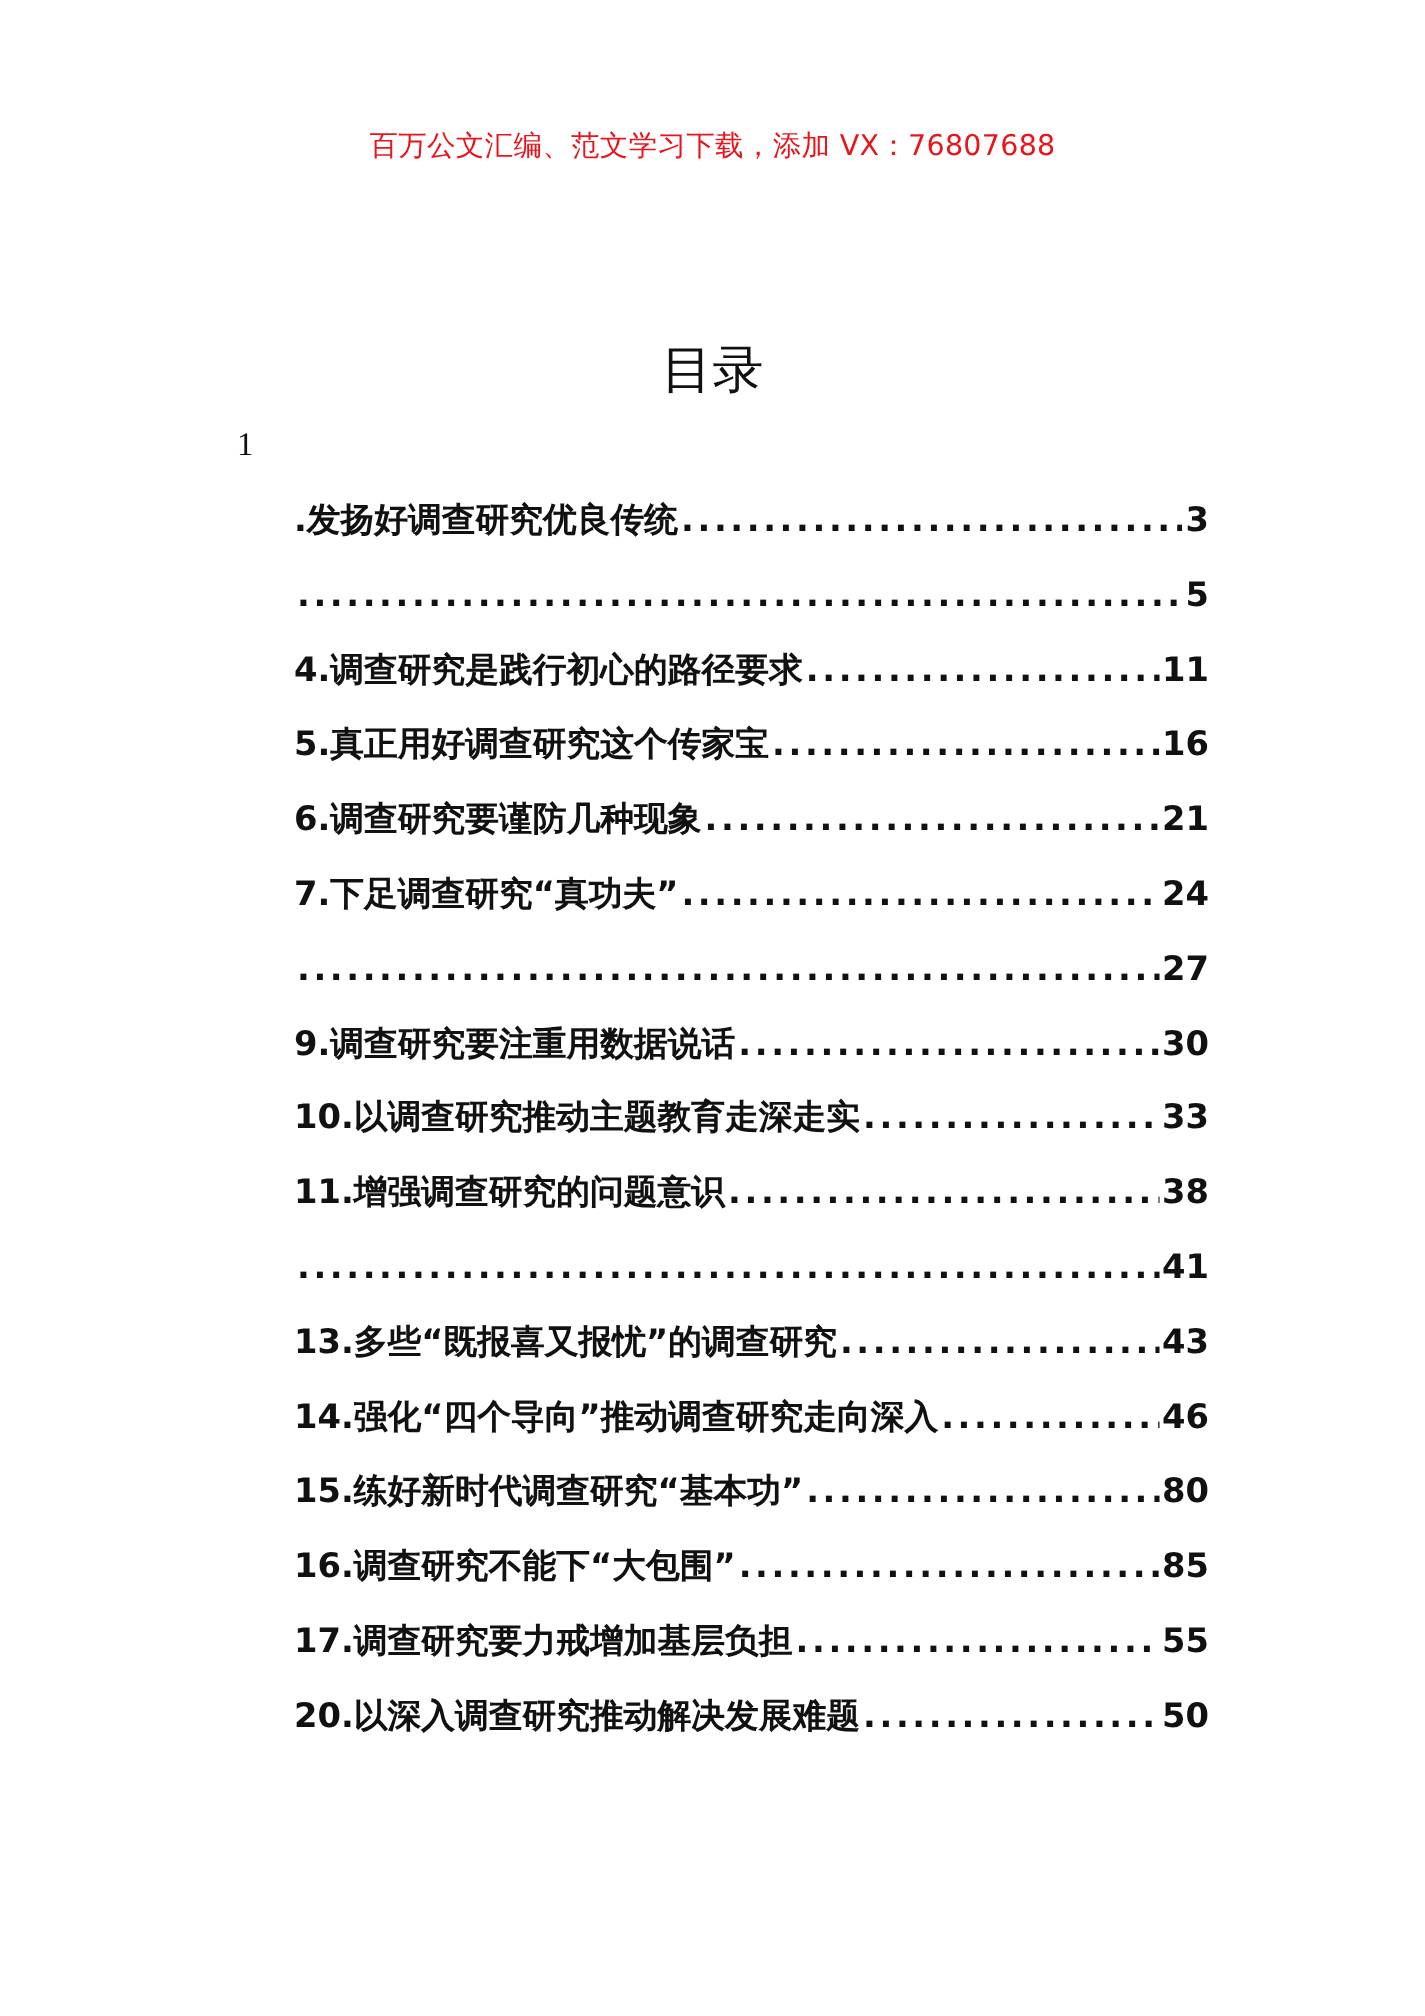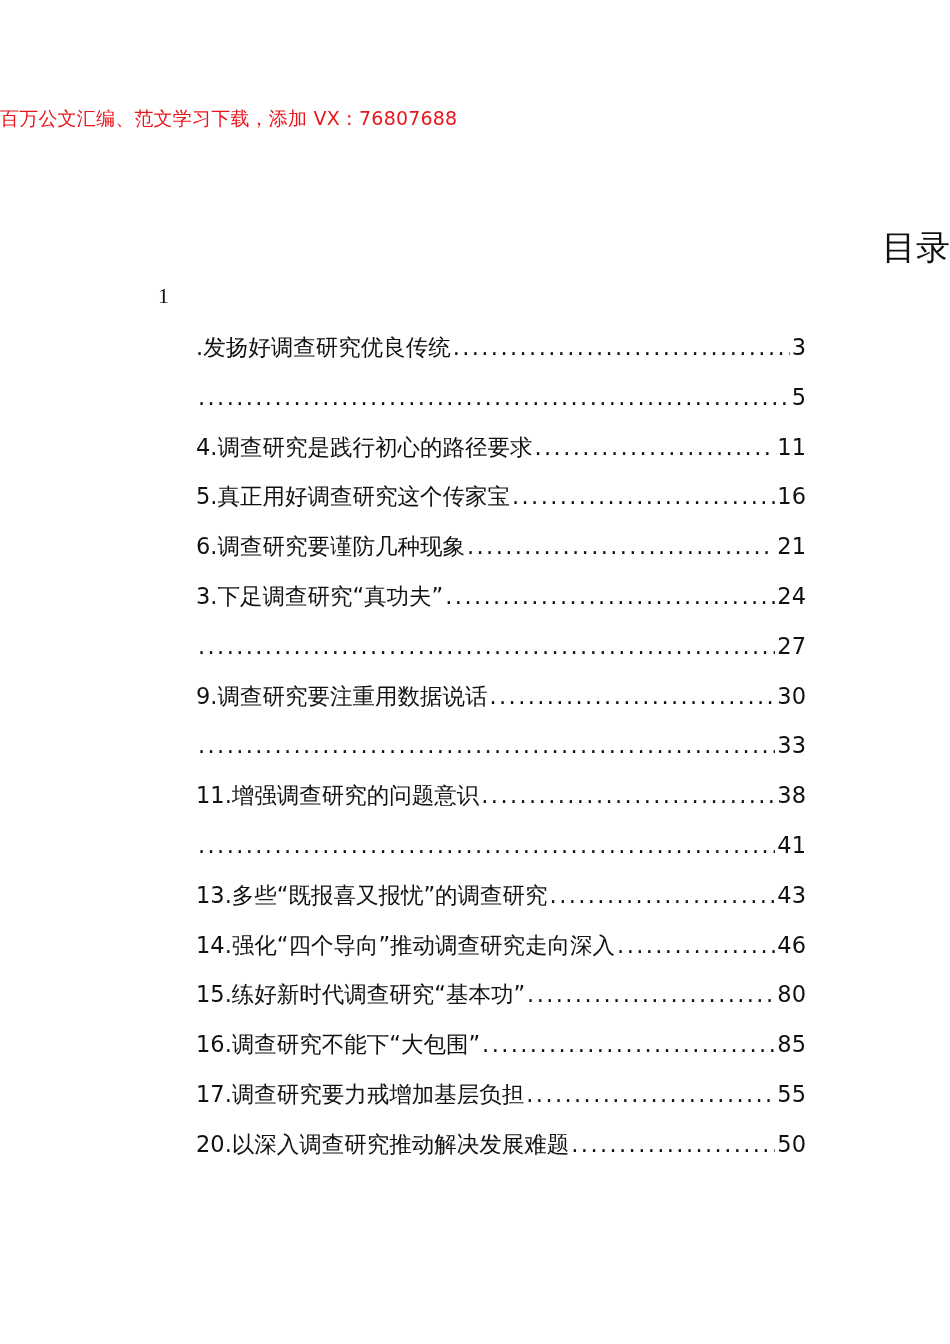--- a/index.html
+++ b/index.html
@@ -13,32 +13,32 @@
       position: relative;
       overflow: hidden;
       font-family: "DejaVu Sans", sans-serif;
       color: #111111;
     }
     .header-banner {
       position: absolute;
       top: 84px;
       left: 0;
       width: 950px;
+      text-align: center;
       font-size: 19px;
       line-height: 26px;
       color: #e8161c;
       letter-spacing: 0.2px;
-      margin-top: 21px;
     }
     .toc-title {
       position: absolute;
       top: 224px;
       left: 0;
       width: 950px;
-      text-align: right;
+      text-align: center;
       font-size: 34px;
       line-height: 46px;
       color: #111111;
     }
     .leading-number {
       position: absolute;
       top: 283px;
       left: 158px;
       font-family: "Liberation Serif", serif;
       font-size: 22px;
@@ -56,20 +56,21 @@
     }
     .toc-entry {
       display: flex;
       align-items: baseline;
       height: 49.8px;
       font-size: 22.5px;
       line-height: 34px;
       color: #111111;
       white-space: nowrap;
       cursor: pointer;
+      font-weight: bold;
     }
     .toc-entry .entry-title {
       flex: 0 0 auto;
     }
     .toc-entry .leader {
       flex: 1 1 auto;
       overflow: hidden;
       letter-spacing: 2.4px;
       margin: 0 2px 0 2px;
       color: #111111;
@@ -110,34 +111,35 @@
     <span class="entry-title">5.真正用好调查研究这个传家宝</span>
     <span class="leader"></span>
     <span class="page-num">16</span>
   </li>
   <li class="toc-entry">
     <span class="entry-title">6.调查研究要谨防几种现象</span>
     <span class="leader"></span>
     <span class="page-num">21</span>
   </li>
   <li class="toc-entry">
-    <span class="entry-title">3.下足调查研究“真功夫”</span>
+    <span class="entry-title">7.下足调查研究“真功夫”</span>
     <span class="leader"></span>
     <span class="page-num">24</span>
   </li>
   <li class="toc-entry">
     <span class="leader"></span>
     <span class="page-num">27</span>
   </li>
   <li class="toc-entry">
     <span class="entry-title">9.调查研究要注重用数据说话</span>
     <span class="leader"></span>
     <span class="page-num">30</span>
   </li>
   <li class="toc-entry">
+    <span class="entry-title">10.以调查研究推动主题教育走深走实</span>
     <span class="leader"></span>
     <span class="page-num">33</span>
   </li>
   <li class="toc-entry">
     <span class="entry-title">11.增强调查研究的问题意识</span>
     <span class="leader"></span>
     <span class="page-num">38</span>
   </li>
   <li class="toc-entry">
     <span class="leader"></span>

